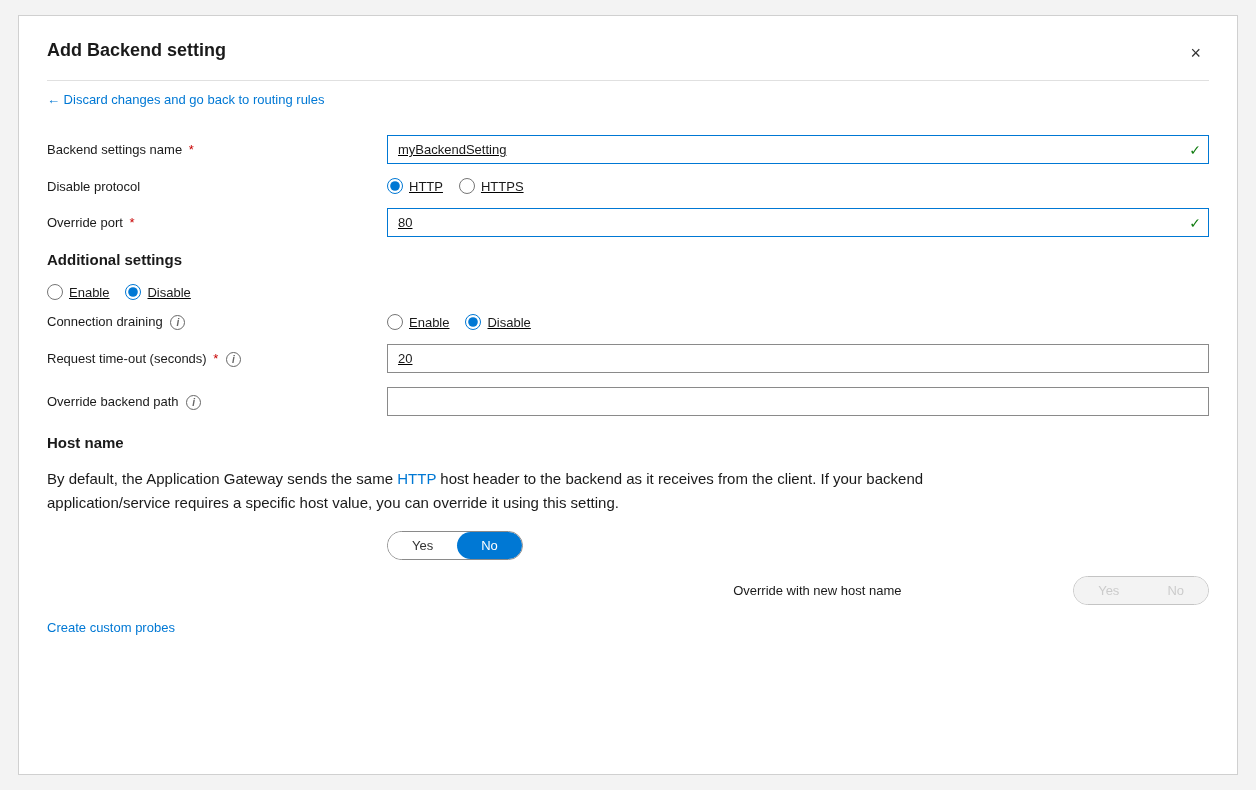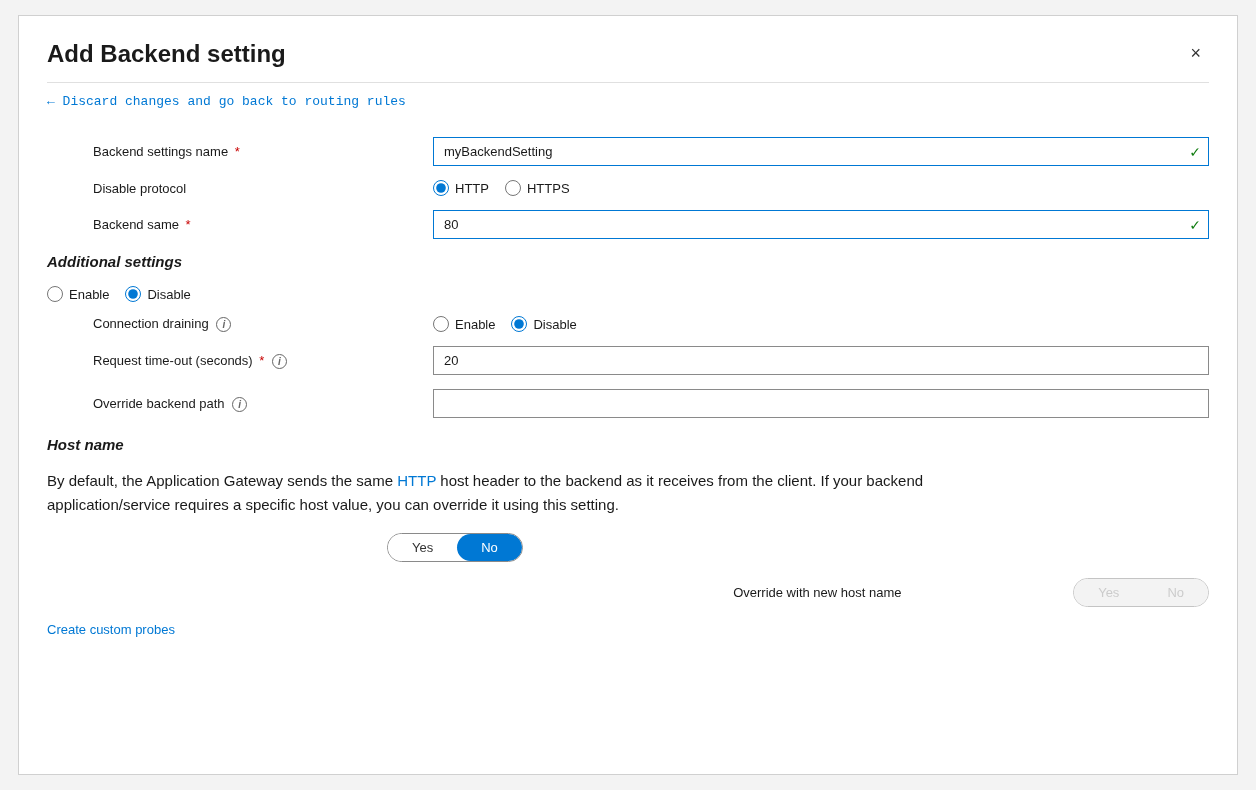--- a/index.html
+++ b/index.html
@@ -21,64 +21,63 @@
       position: relative;
     }
     .dialog-header {
       padding: 24px 28px 12px 28px;
       border-bottom: none;
       display: flex;
       justify-content: space-between;
       align-items: flex-start;
     }
     .dialog-title {
-      font-size: 24px;
+      font-size: 18px;
       font-weight: 600;
       color: #1a1a1a;
     }
     .close-btn {
       background: none;
       border: none;
       font-size: 18px;
       cursor: pointer;
       color: #333;
       padding: 4px 8px;
       line-height: 1;
     }
     .back-link {
       padding: 8px 28px 20px 28px;
       display: block;
-      font-family: Liberation Mono, monospace;
     }
     .back-link a {
       color: #0078d4;
       text-decoration: none;
       font-size: 13px;
     }
     .content {
       padding: 8px 28px 28px 28px;
     }
     .form-row {
       display: flex;
       align-items: center;
       margin-bottom: 14px;
     }
     .form-label {
       width: 340px;
       color: #1a1a1a;
       font-size: 13px;
       flex-shrink: 0;
-      margin-left: 46px;
     }
     .form-label .required {
       color: #c80000;
       margin-left: 3px;
     }
     .form-control-area {
       flex: 1;
+      text-decoration: underline;
     }
     .text-input {
       width: 100%;
       border: 1px solid #0078d4;
       padding: 6px 10px;
       font-size: 13px;
       outline: none;
       color: #1a1a1a;
       position: relative;
     }
@@ -127,21 +126,20 @@
     .radio-item label {
       font-size: 13px;
       cursor: pointer;
       color: #1a1a1a;
     }
     .section-heading {
       font-size: 15px;
       font-weight: 700;
       color: #1a1a1a;
       margin: 10px 0 16px 0;
-      font-style: italic;
     }
     .info-icon {
       display: inline-flex;
       align-items: center;
       justify-content: center;
       width: 15px;
       height: 15px;
       border-radius: 50%;
       border: 1px solid #666;
       color: #666;
@@ -250,21 +248,21 @@
           <div class="radio-item">
             <input type="radio" name="backend_protocol" id="proto_https" style="">
             <label for="proto_https">HTTPS</label>
           </div>
         </div>
       </div>
     </div>
 
     <div class="form-row">
       <div class="form-label">
-        <span>Backend same</span><span class="required"> *</span>
+        <span>Override port</span><span class="required"> *</span>
       </div>
       <div class="form-control-area">
         <div class="input-wrapper">
           <input type="text" class="text-input valid" value="80" style="">
           <span class="input-check">✓</span>
         </div>
       </div>
     </div>
 
     <div class="section-heading">Additional settings</div>

